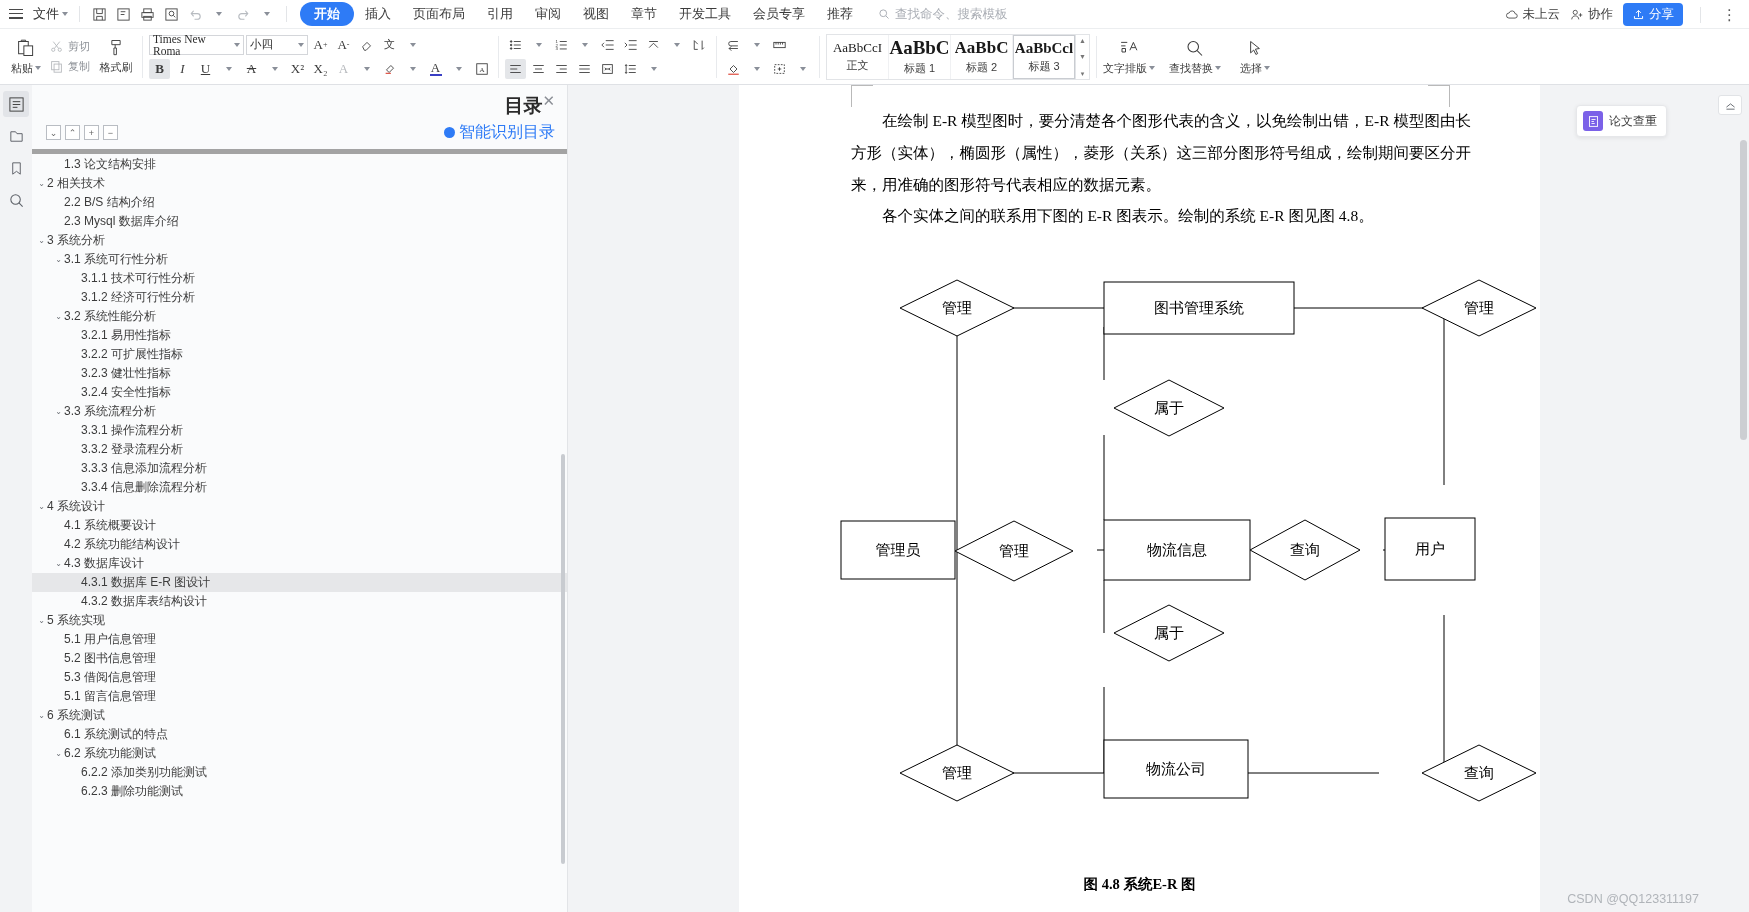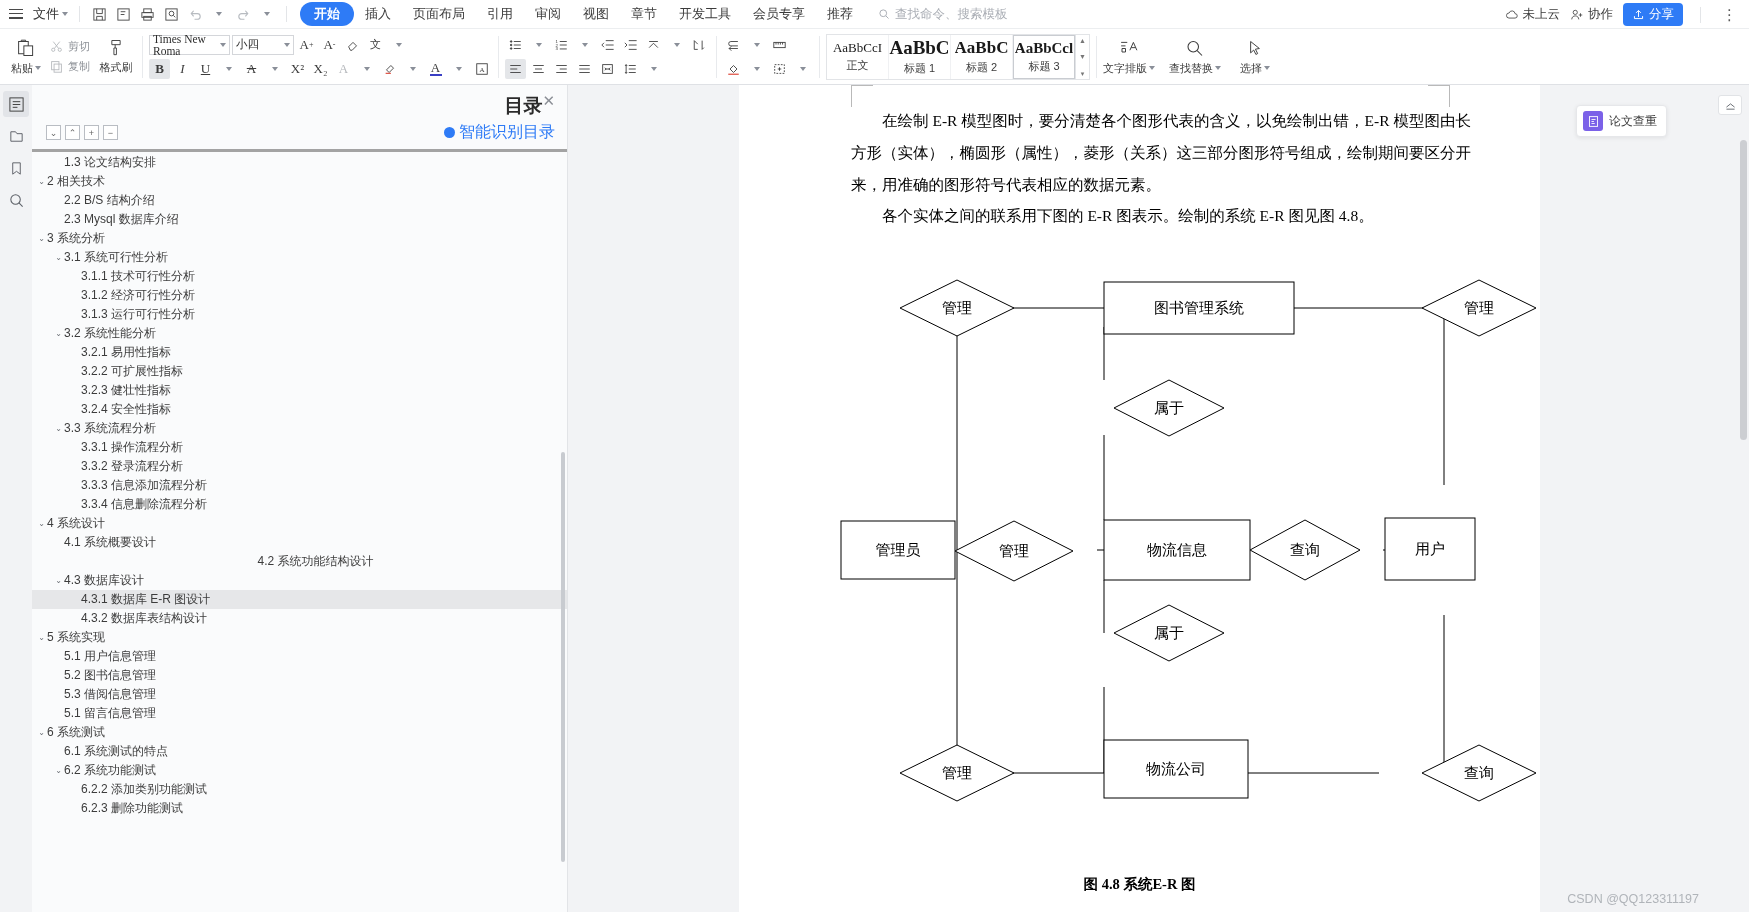--- a/index.html
+++ b/index.html
@@ -34,21 +34,21 @@
   
   .ribbon { height:56px; background:#fff; display:flex; align-items:center; border-bottom:1px solid #dfe1e5; position:relative;}
   .rgroup { display:flex; align-items:center; height:56px; padding:0 6px;}
   .rsep { width:1px; height:42px; background:#e8eaed; }
   .bigbtn { display:flex; flex-direction:column; align-items:center; justify-content:center; min-width:40px; cursor:pointer; color:#3b3b3b; }
   .bigbtn .lbl { font-size:11px; margin-top:2px; display:flex; align-items:center; gap:2px;}
   .smallstack { display:flex; flex-direction:column; justify-content:center; gap:3px; height:46px;}
   .smallrow { display:flex; align-items:center; gap:3px; }
   .sbtn { display:flex; align-items:center; gap:2px; font-size:11px; color:#8d9197; cursor:pointer; padding:1px 2px;}
   .fontrow { display:flex; align-items:center; gap:2px; }
-  .fontname { border:1px solid #d4d6da; height:20px; width:81px; font-size:11.5px; display:flex; align-items:center; padding:0 3px; font-family:"Liberation Serif", serif; justify-content:space-between; background:#fff; cursor:text;}
+  .fontname { border:1px solid #d4d6da; height:20px; width:95px; font-size:11.5px; display:flex; align-items:center; padding:0 3px; font-family:"Liberation Serif", serif; justify-content:space-between; background:#fff; cursor:text;}
   .fontsize { border:1px solid #d4d6da; height:20px; width:62px; font-size:11.5px; display:flex; align-items:center; padding:0 3px; justify-content:space-between; background:#fff; cursor:text;}
   .ficon { width:21px; height:20px; display:flex; align-items:center; justify-content:center; font-size:13px; color:#3b3b3b; cursor:pointer;}
   .ficon.on { background:#e4e6e9; border-radius:2px;}
   .ficon.dim { color:#b6b9bd; }
   .styles { display:flex; align-items:stretch; border:1px solid #e2e4e7; height:46px; }
   .style { width:62px; display:flex; flex-direction:column; align-items:center; justify-content:center; cursor:pointer; border-right:1px solid #f0f1f3;}
   .style.sel { border:1px solid #c9ccd1; }
   .style .prev { font-family:"Liberation Serif", serif; color:#1a1a1a; white-space:nowrap; overflow:hidden;}
   .style .nm { font-size:11px; margin-top:2px; color:#3b3b3b;}
   .spin { width:14px; display:flex; flex-direction:column; justify-content:space-between; border-left:1px solid #e2e4e7; padding:2px 0;}
@@ -61,21 +61,21 @@
   .railbtn.active { background:#e2e4e8; }
   .navpanel { width:536px; background:#fafbfc; border-right:1px solid #e2e4e7; position:relative; display:flex; flex-direction:column;}
   .nav-head { padding:8px 12px 0 14px; display:flex; align-items:flex-start; justify-content:flex-end;}
   .nav-title { font-size:19px; color:#2b2b2b; font-weight:bold;}
   .nav-close { font-size:15px; color:#8b8f96; cursor:pointer; line-height:1;}
   .nav-tools { display:flex; align-items:center; justify-content:space-between; padding:3px 12px 6px 14px;}
   .tbox { display:flex; gap:4px;}
   .tbtn { width:15px; height:15px; border:1px solid #b9bdc3; display:flex; align-items:center; justify-content:center; font-size:9px; color:#666; cursor:pointer; background:#fff;}
   .smart { display:flex; align-items:center; gap:4px; font-size:16px; color:#2e7bf6; cursor:pointer;}
   .smartdot { width:11px; height:11px; border-radius:50%; background:#2e7bf6;}
-  .toc { flex:1; overflow:hidden; position:relative; border-top:3px solid #a3a3a3; padding-top:6px;}
+  .toc { flex:1; overflow:hidden; position:relative; border-top:5px solid #a3a3a3; padding-top:6px;}
   .toc-inner { position:absolute; top:-18px; left:0; right:0;}
   .toci { display:flex; align-items:center; height:19px; font-size:12px; color:#3c3c3c; cursor:pointer; padding-left:4px; white-space:nowrap;}
   .toci.sel { background:#e6e7e9;}
   .chev { width:11px; display:inline-block; text-align:center; font-size:8px; color:#6b6f76; flex:0 0 11px;}
   .toc-scroll { position:absolute; right:2px; top:300px; width:4px; height:410px; background:#c8cbd0; border-radius:2px;}
 
   
   .docarea { flex:1; background:#f2f3f5; position:relative; overflow:hidden; display:flex; justify-content:center;}
   .page { width:801px; background:#fff; position:relative; margin-left:0px;}
   .pagetxt { position:absolute; left:112px; top:20px; width:620px; font-family:"Liberation Serif","DejaVu Serif", serif; font-size:15.5px; color:#000; line-height:2.05;}
@@ -579,24 +579,20 @@
             <span>3.1  系统可行性分析</span>
           </div>
           <div class="toci" style="padding-left: 38px;">
             <span class="chev"></span>
             <span>3.1.1  技术可行性分析</span>
           </div>
           <div class="toci" style="padding-left: 38px;">
             <span class="chev"></span>
             <span>3.1.2  经济可行性分析</span>
           </div>
-          <div class="toci" style="padding-left: 38px;">
-            <span class="chev"></span>
-            <span>3.1.3  运行可行性分析</span>
-          </div>
           <div class="toci" style="padding-left: 21px;">
             <span class="chev">⌄</span>
             <span>3.2  系统性能分析</span>
           </div>
           <div class="toci" style="padding-left: 38px;">
             <span class="chev"></span>
             <span>3.2.1  易用性指标</span>
           </div>
           <div class="toci" style="padding-left: 38px;">
             <span class="chev"></span>
@@ -631,21 +627,21 @@
             <span>3.3.4  信息删除流程分析</span>
           </div>
           <div class="toci" style="padding-left: 4px;">
             <span class="chev">⌄</span>
             <span>4  系统设计</span>
           </div>
           <div class="toci" style="padding-left: 21px;">
             <span class="chev"></span>
             <span>4.1  系统概要设计</span>
           </div>
-          <div class="toci" style="padding-left: 21px; justify-content: center;">
+          <div class="toci" style="padding-left: 21px;">
             <span class="chev"></span>
             <span>4.2  系统功能结构设计</span>
           </div>
           <div class="toci" style="padding-left: 21px;">
             <span class="chev">⌄</span>
             <span>4.3  数据库设计</span>
           </div>
           <div class="toci sel" style="padding-left: 38px;">
             <span class="chev"></span>
             <span>4.3.1  数据库 E-R 图设计</span>

